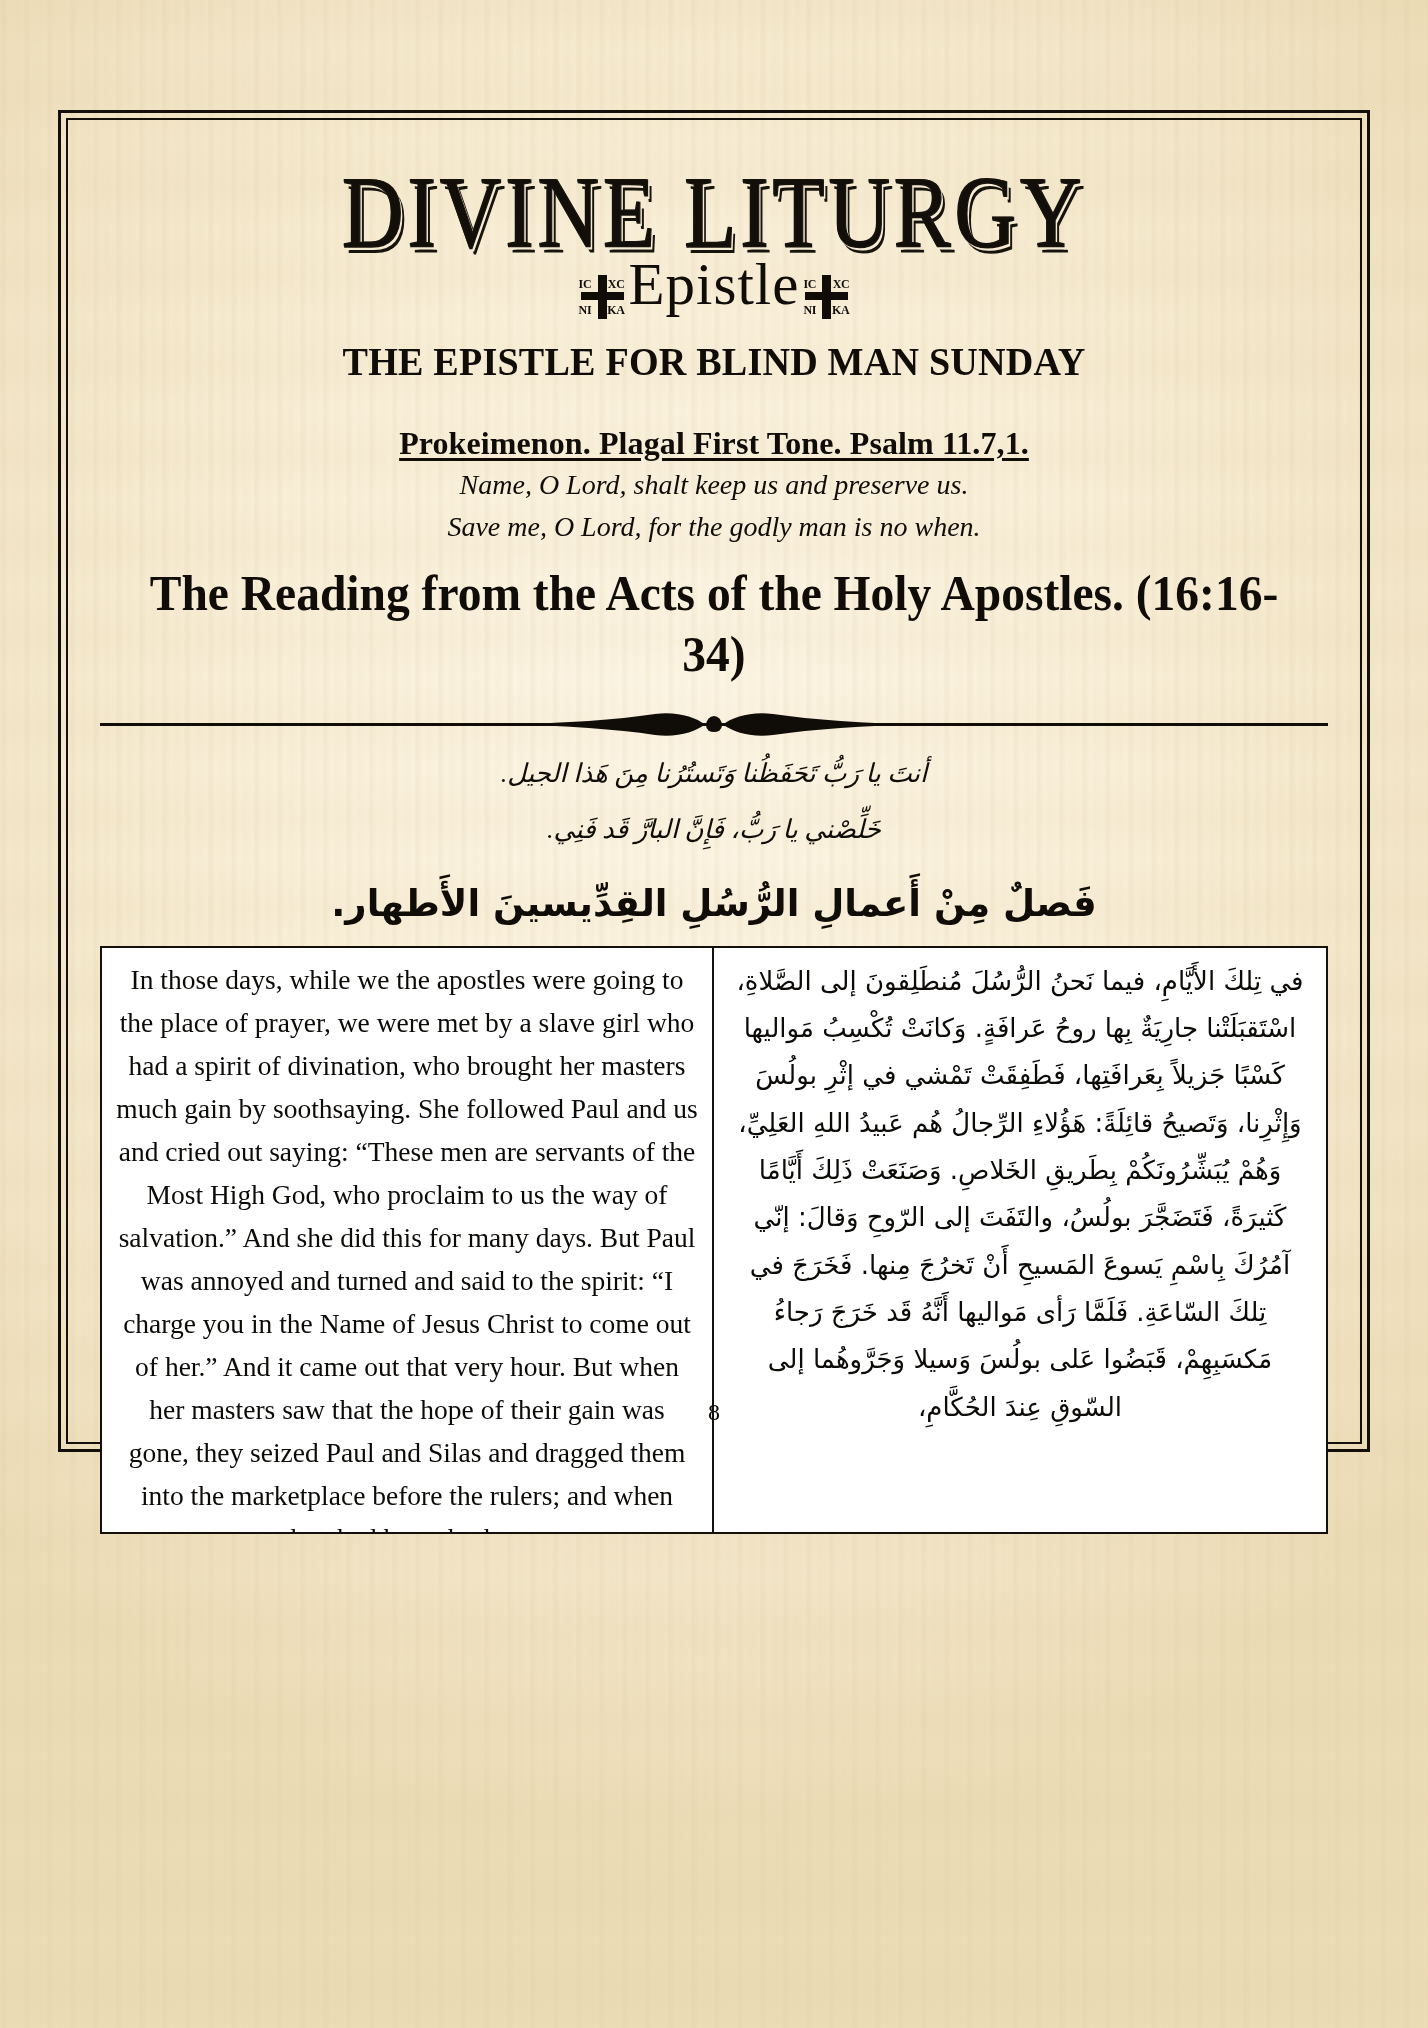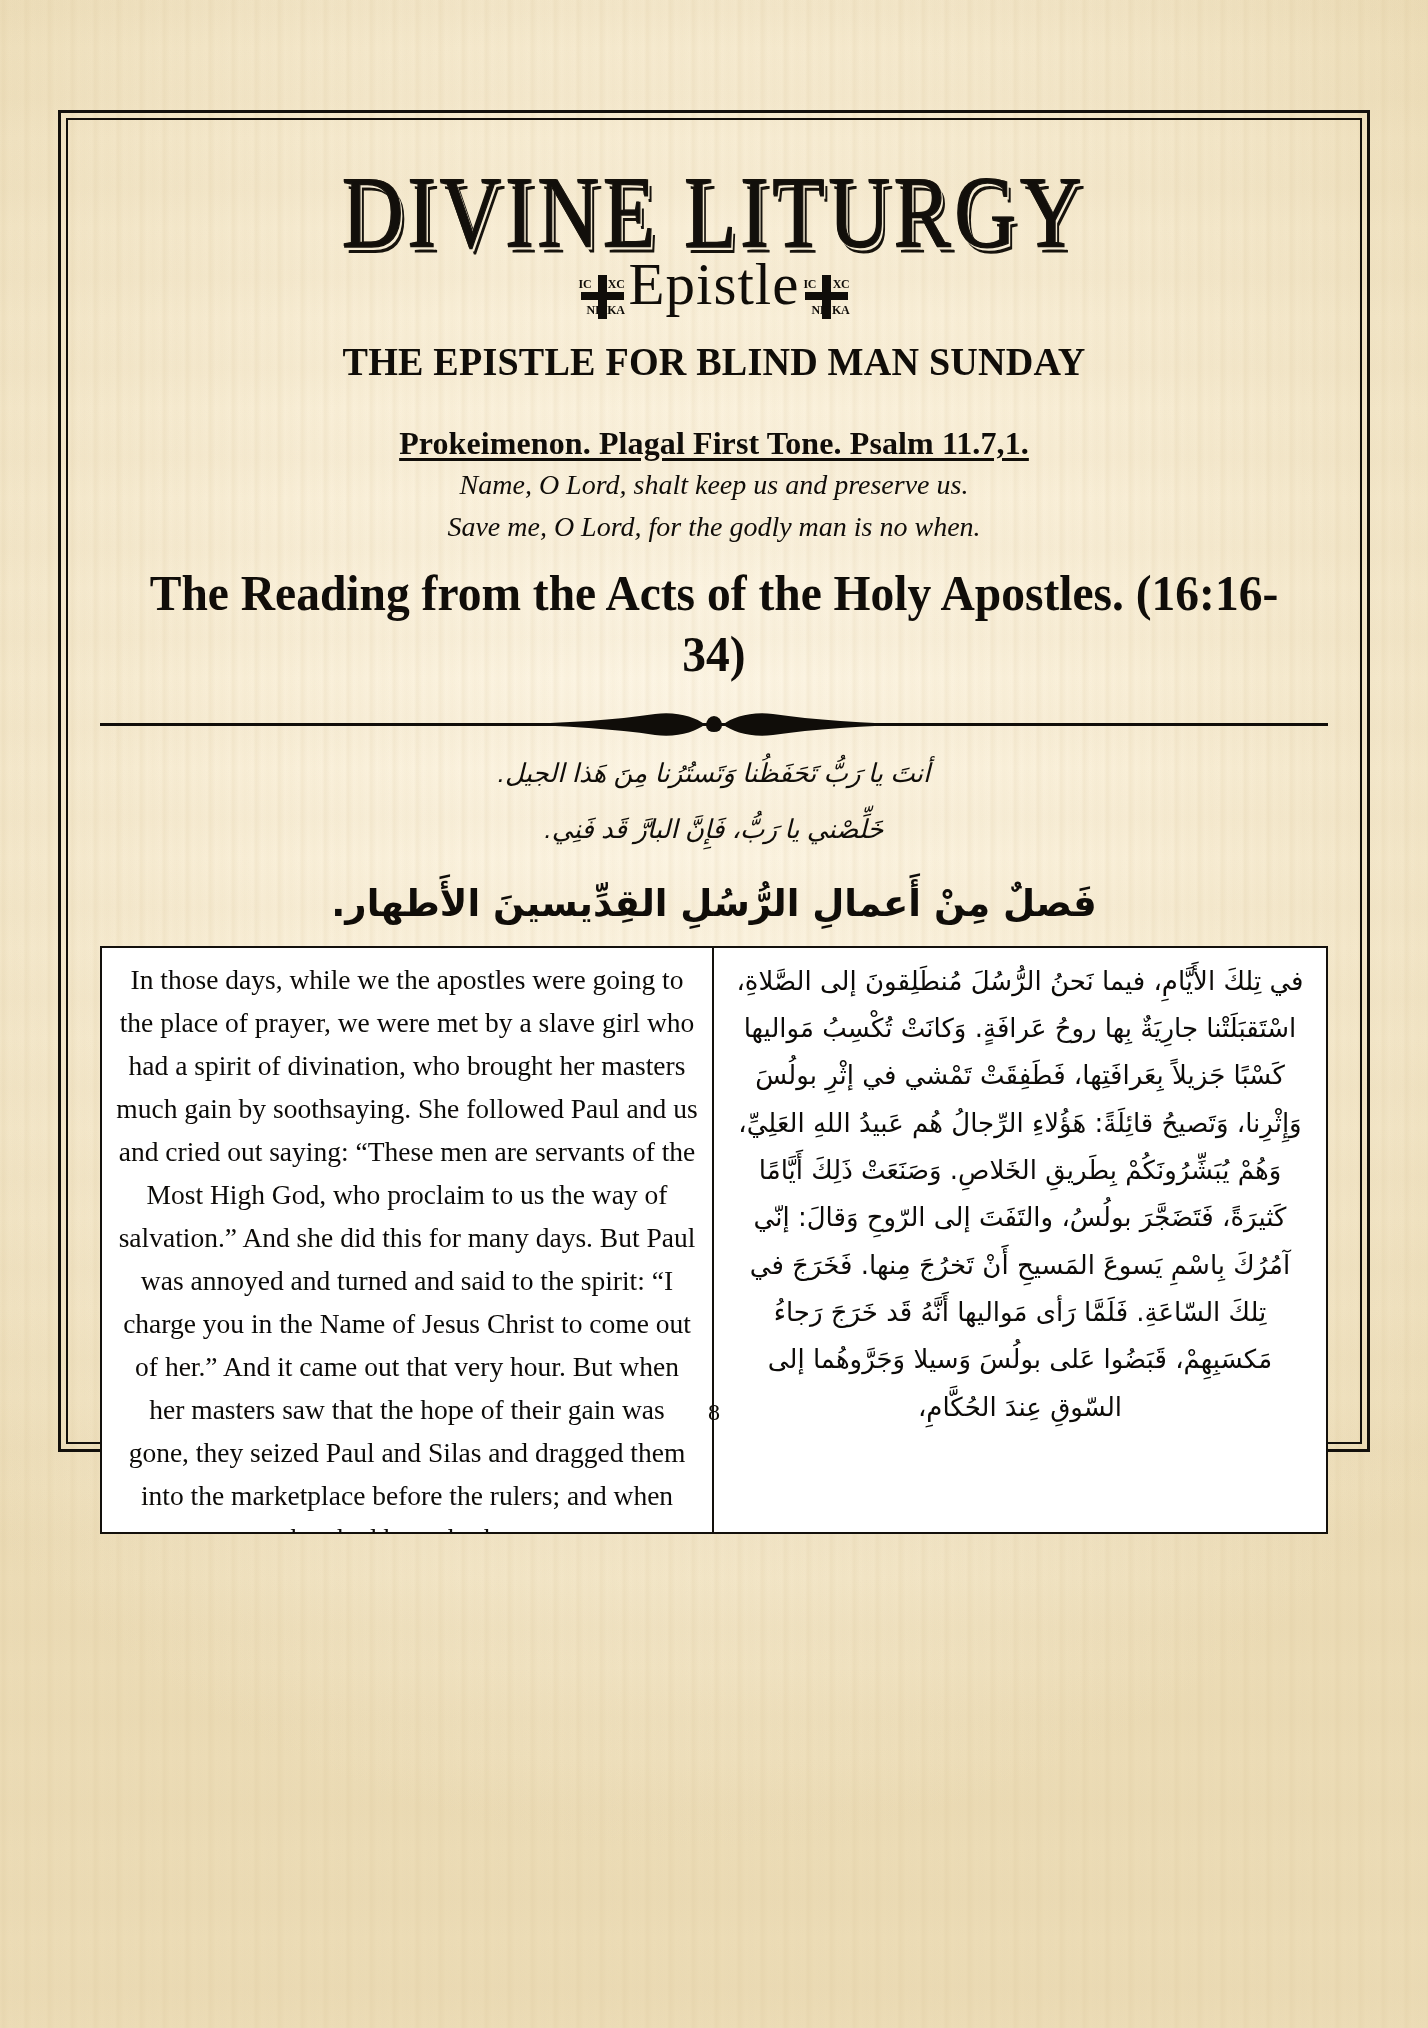--- a/index.html
+++ b/index.html
@@ -124,21 +124,21 @@
     position: absolute;
     font-size: 12px;
     font-weight: 700;
     line-height: 1;
     color: #100d09;
     font-family: "Liberation Serif", serif;
     letter-spacing: -0.3px;
   }
   .nika-cross .q1 { left: 0px;  top: 3px; }
   .nika-cross .q2 { right: 0px; top: 3px; }
-  .nika-cross .q3 { left: 8px;  bottom: 3px; }
+  .nika-cross .q3 { left: 0px;  bottom: 3px; }
   .nika-cross .q4 { right: 0px; bottom: 3px; }
 
   
   .occasion {
     text-align: center;
     font-size: 41px;
     font-weight: 700;
     color: #100d09;
     margin-top: 18px;
     letter-spacing: 0.2px;
@@ -206,21 +206,21 @@
     width: 16px;
     height: 16px;
     background: #100d09;
     border-radius: 50% 50% 50% 50% / 60% 60% 40% 40%;
   }
 
   
   .ar-prok {
     direction: rtl;
     text-align: center;
-    font-family: Liberation Sans, sans-serif;
+    font-family: Liberation Serif, serif;
     font-size: 26px;
     font-style: italic;
     color: #100d09;
     line-height: 1.75;
     margin-top: 10px;
   }
   .ar-reading-head {
     direction: rtl;
     text-align: center;
     font-family: "DejaVu Sans", sans-serif;

